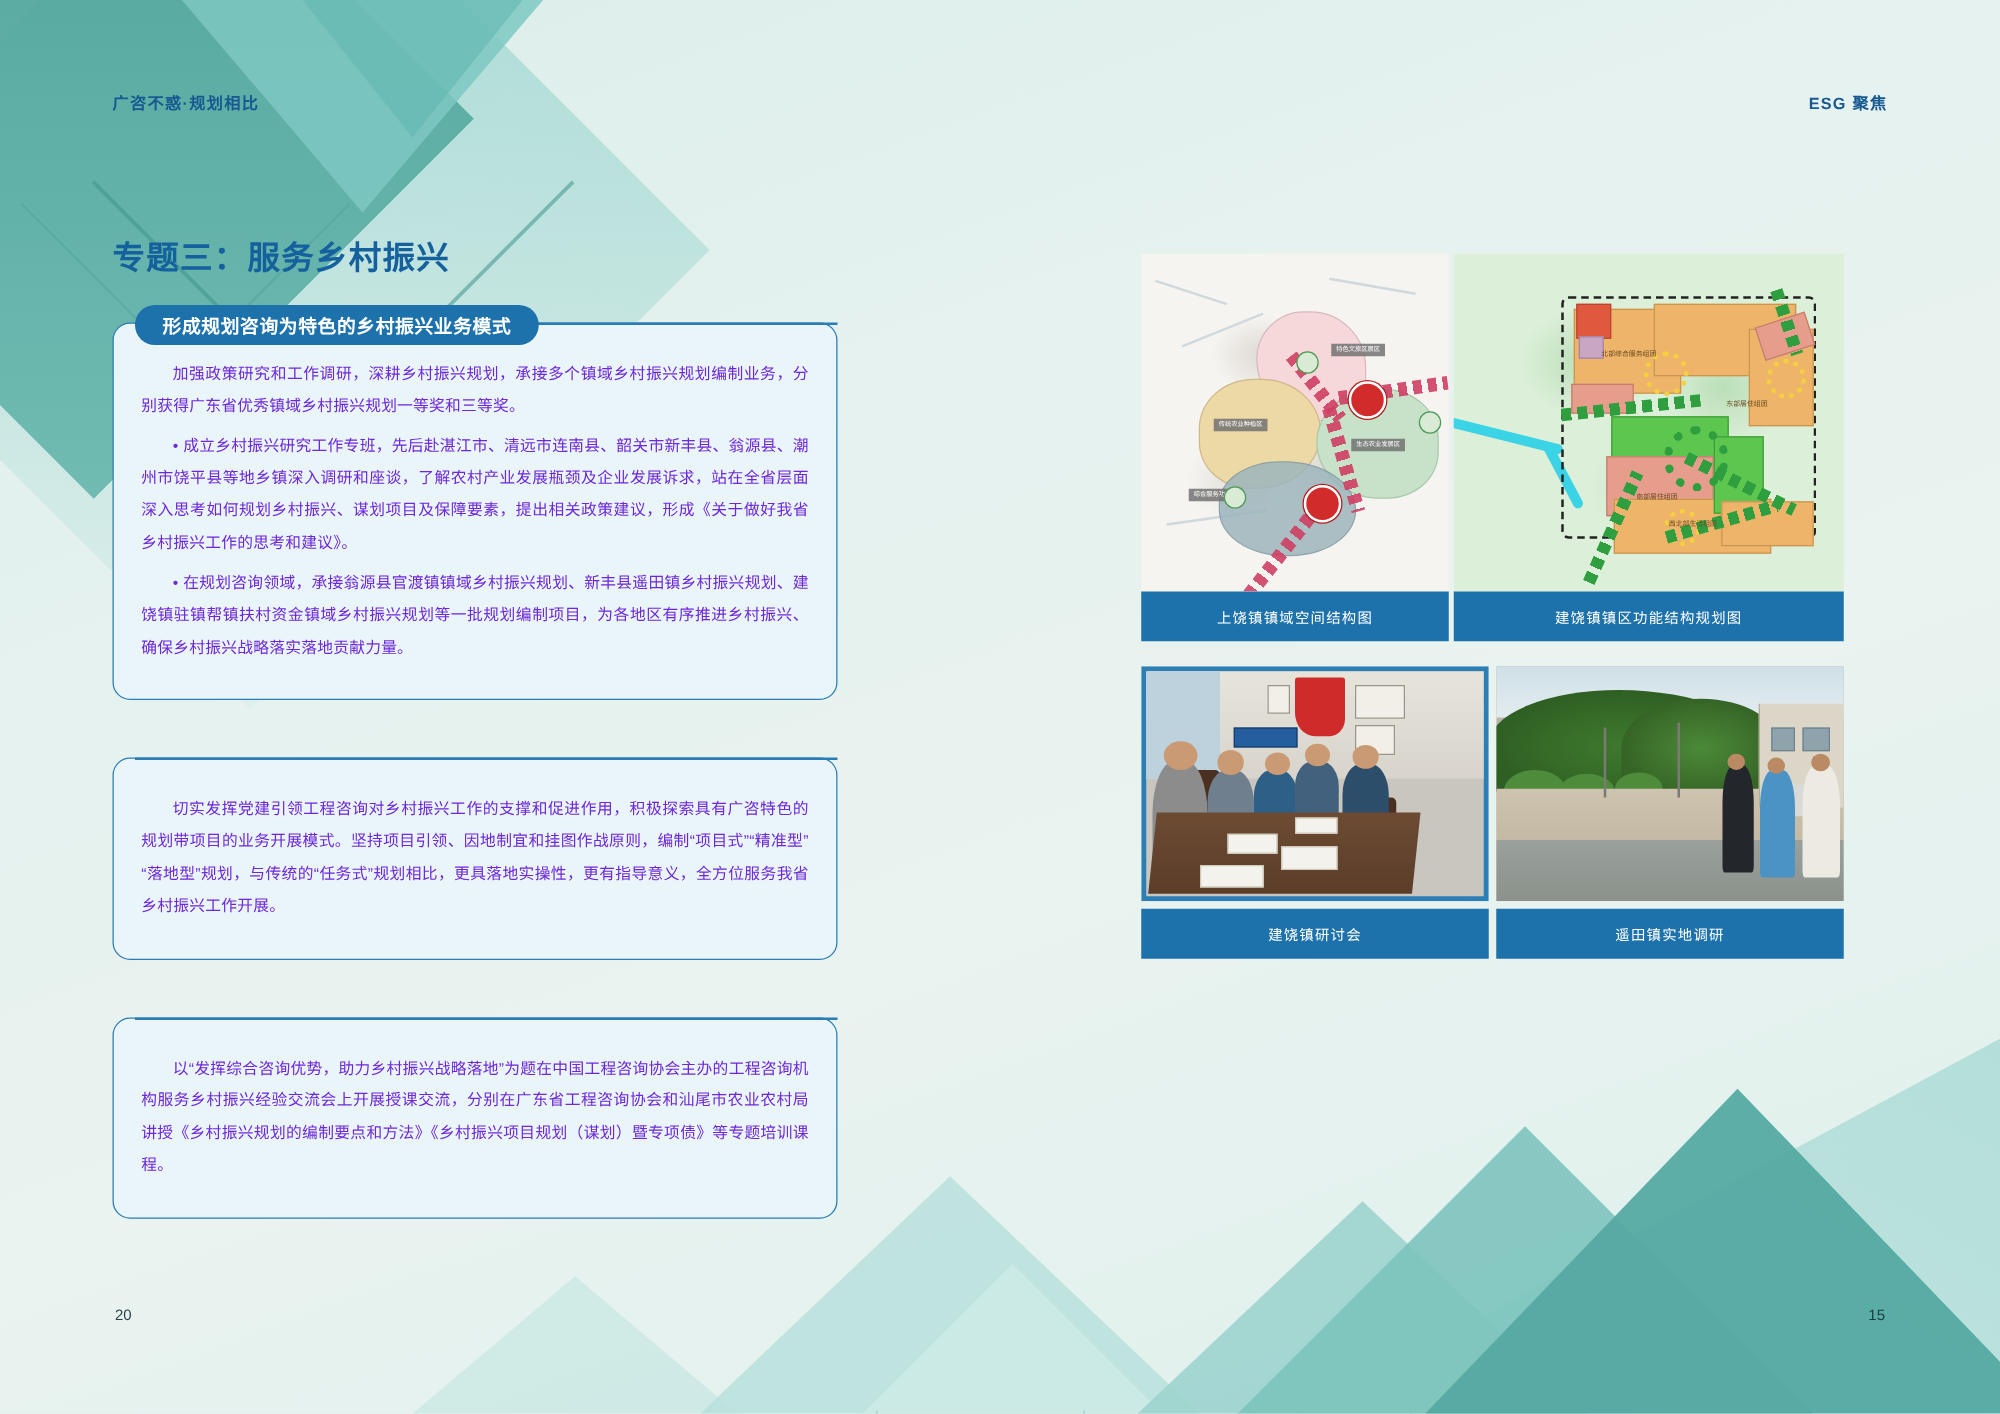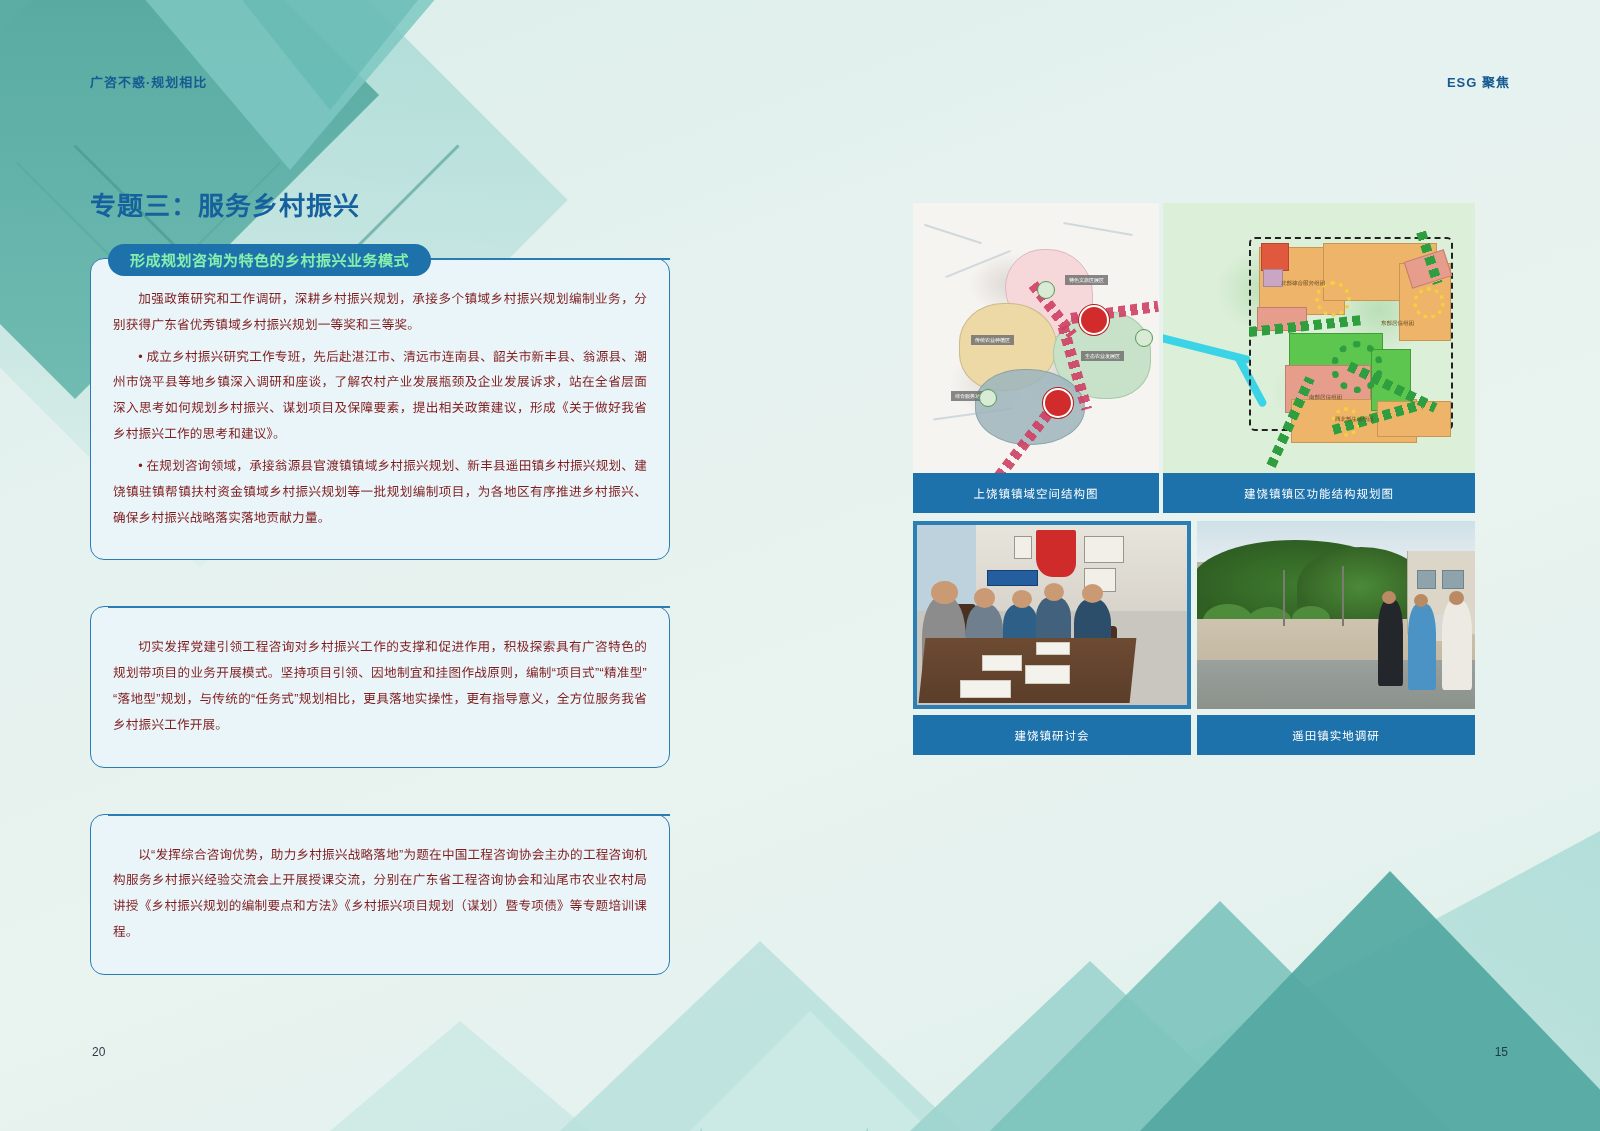--- a/index.html
+++ b/index.html
@@ -110,21 +110,21 @@
     margin:0 0 22px 0;
   }
 
   .section{position:relative;margin-bottom:32px;}
   .sec-hdr{
     position:relative;height:28px;margin-left:18px;z-index:3;
   }
   .sec-pill{
     display:inline-block;
     background:#1e72ac;
-    color:#86efac;
+    color:#ffffff;
     font-size:15px;font-weight:bold;
     padding:5px 22px 6px 22px;
     border-radius:16px;
     letter-spacing:.5px;
     white-space:nowrap;
     position:relative;z-index:3;
   }
   .sec-rule{
     position:absolute;left:0;right:0;top:14px;height:2px;background:#2a7cb4;z-index:1;
   }
@@ -133,33 +133,33 @@
     border:1.5px solid #2a7cb4;
     border-radius:14px;
     background:#eaf5fa;
     padding:28px 22px 22px 22px;
     box-sizing:border-box;
   }
   .sec-body p{
     margin:0 0 6px 0;
     font-size:12.6px;
     line-height:2.05;
-    color:#7f1d1d;
+    color:#6d28d9;
     text-align:justify;
     text-indent:2em;
     letter-spacing:.2px;
   }
   .sec-body p.bullet{
     text-indent:2em;
   }
 
   
   .right-col{position:absolute;top:203px;left:913px;width:562px;}
   .img-grid{display:flex;gap:4px;}
-  .img-grid.row2{margin-top:8px;gap:6px;}
+  .img-grid.row2{margin-top:20px;gap:6px;}
   .fig{position:relative;}
   .fig.map-a{width:246px;}
   .fig.map-b{width:312px;}
   .fig.ph-a{width:278px;}
   .fig.ph-b{width:278px;}
   .fig-media{
     height:270px;width:100%;
     position:relative;overflow:hidden;
     background:#f3f1ee;
   }

